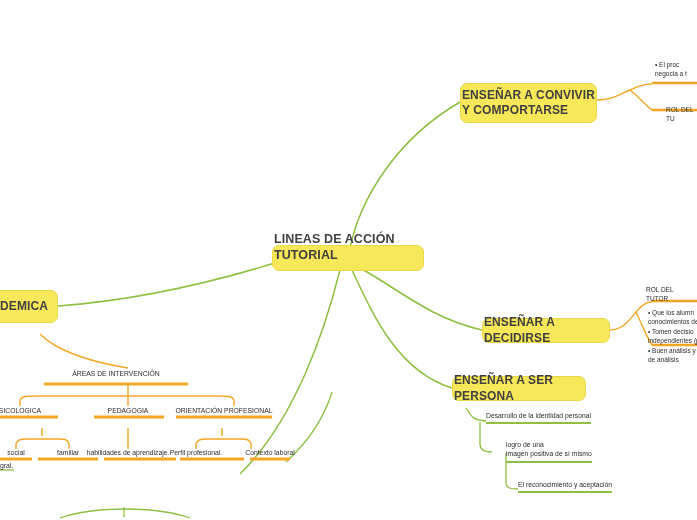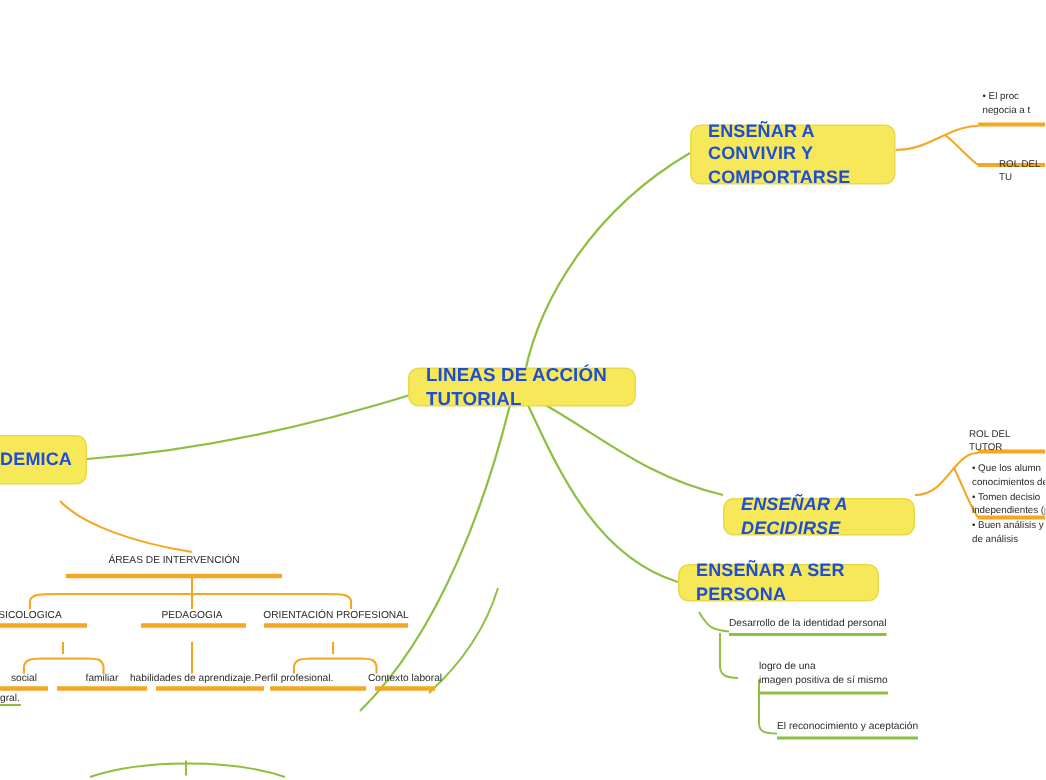--- a/index.html
+++ b/index.html
@@ -19,26 +19,26 @@
   svg#edges {
     position: absolute; left: 0; top: 0;
     width: 697px; height: 520px;
     pointer-events: none;
   }
   .node {
     position: absolute;
     background: #F7E859;
     border: 1px solid #E8D94A;
     border-radius: 7px;
-    color: #1d4ed8;
+    color: #404040;
     font-weight: bold;
     letter-spacing: 0.1px;
     display: flex;
     align-items: center;
-    padding: 7px 11px;
+    padding: 7px 1px;
     line-height: 1.28;
   }
   .node.central { font-size: 12.5px; }
   .node.major   { font-size: 12px; }
 
   
   .ulabel {
     position: absolute;
     color: #2b2b2b;
     white-space: nowrap;
@@ -128,29 +128,29 @@
       <line x1="652" y1="83" x2="697" y2="83" stroke-width="2.6"></line>
       <line x1="652" y1="110" x2="697" y2="110" stroke-width="2.6"></line>
 
       <path d="M610 330 C 622 330, 628 322, 636 312 C 642 305, 646 302, 652 302" stroke-width="1.4"></path>
       <path d="M636 312 C 642 324, 646 336, 652 345" stroke-width="1.4"></path>
       <line x1="652" y1="301" x2="697" y2="301" stroke-width="2.6"></line>
       <line x1="652" y1="345" x2="697" y2="345" stroke-width="2.6"></line>
     </g>
   </svg>
 
-  <div class="node central" style="left:272px; top:245px; width:152px; height:26px; justify-content:center;">
+  <div class="node central" style="left:272px; top:245px; width:152px; height:26px; justify-content:center;align-items:flex-end;">
     <span>LINEAS DE ACCIÓN TUTORIAL</span>
   </div>
 
   <div class="node major" style="left:460px; top:83px; width:137px; height:40px;">
     <span>ENSEÑAR A CONVIVIR Y COMPORTARSE</span>
   </div>
 
-  <div class="node major" style="left:482px; top:332px; width:128px; height:25px; justify-content:center;font-style:italic;">
+  <div class="node major" style="left:482px; top:318px; width:128px; height:25px; justify-content:center;">
     <span>ENSEÑAR A DECIDIRSE</span>
   </div>
 
   <div class="node major" style="left:452px; top:376px; width:134px; height:25px; justify-content:center;">
     <span>ENSEÑAR A SER PERSONA</span>
   </div>
 
   <div class="node major" style="left:-40px; top:290px; width:98px; height:33px; justify-content:flex-end; padding-right:9px;">
     <span>ADEMICA</span>
   </div>

